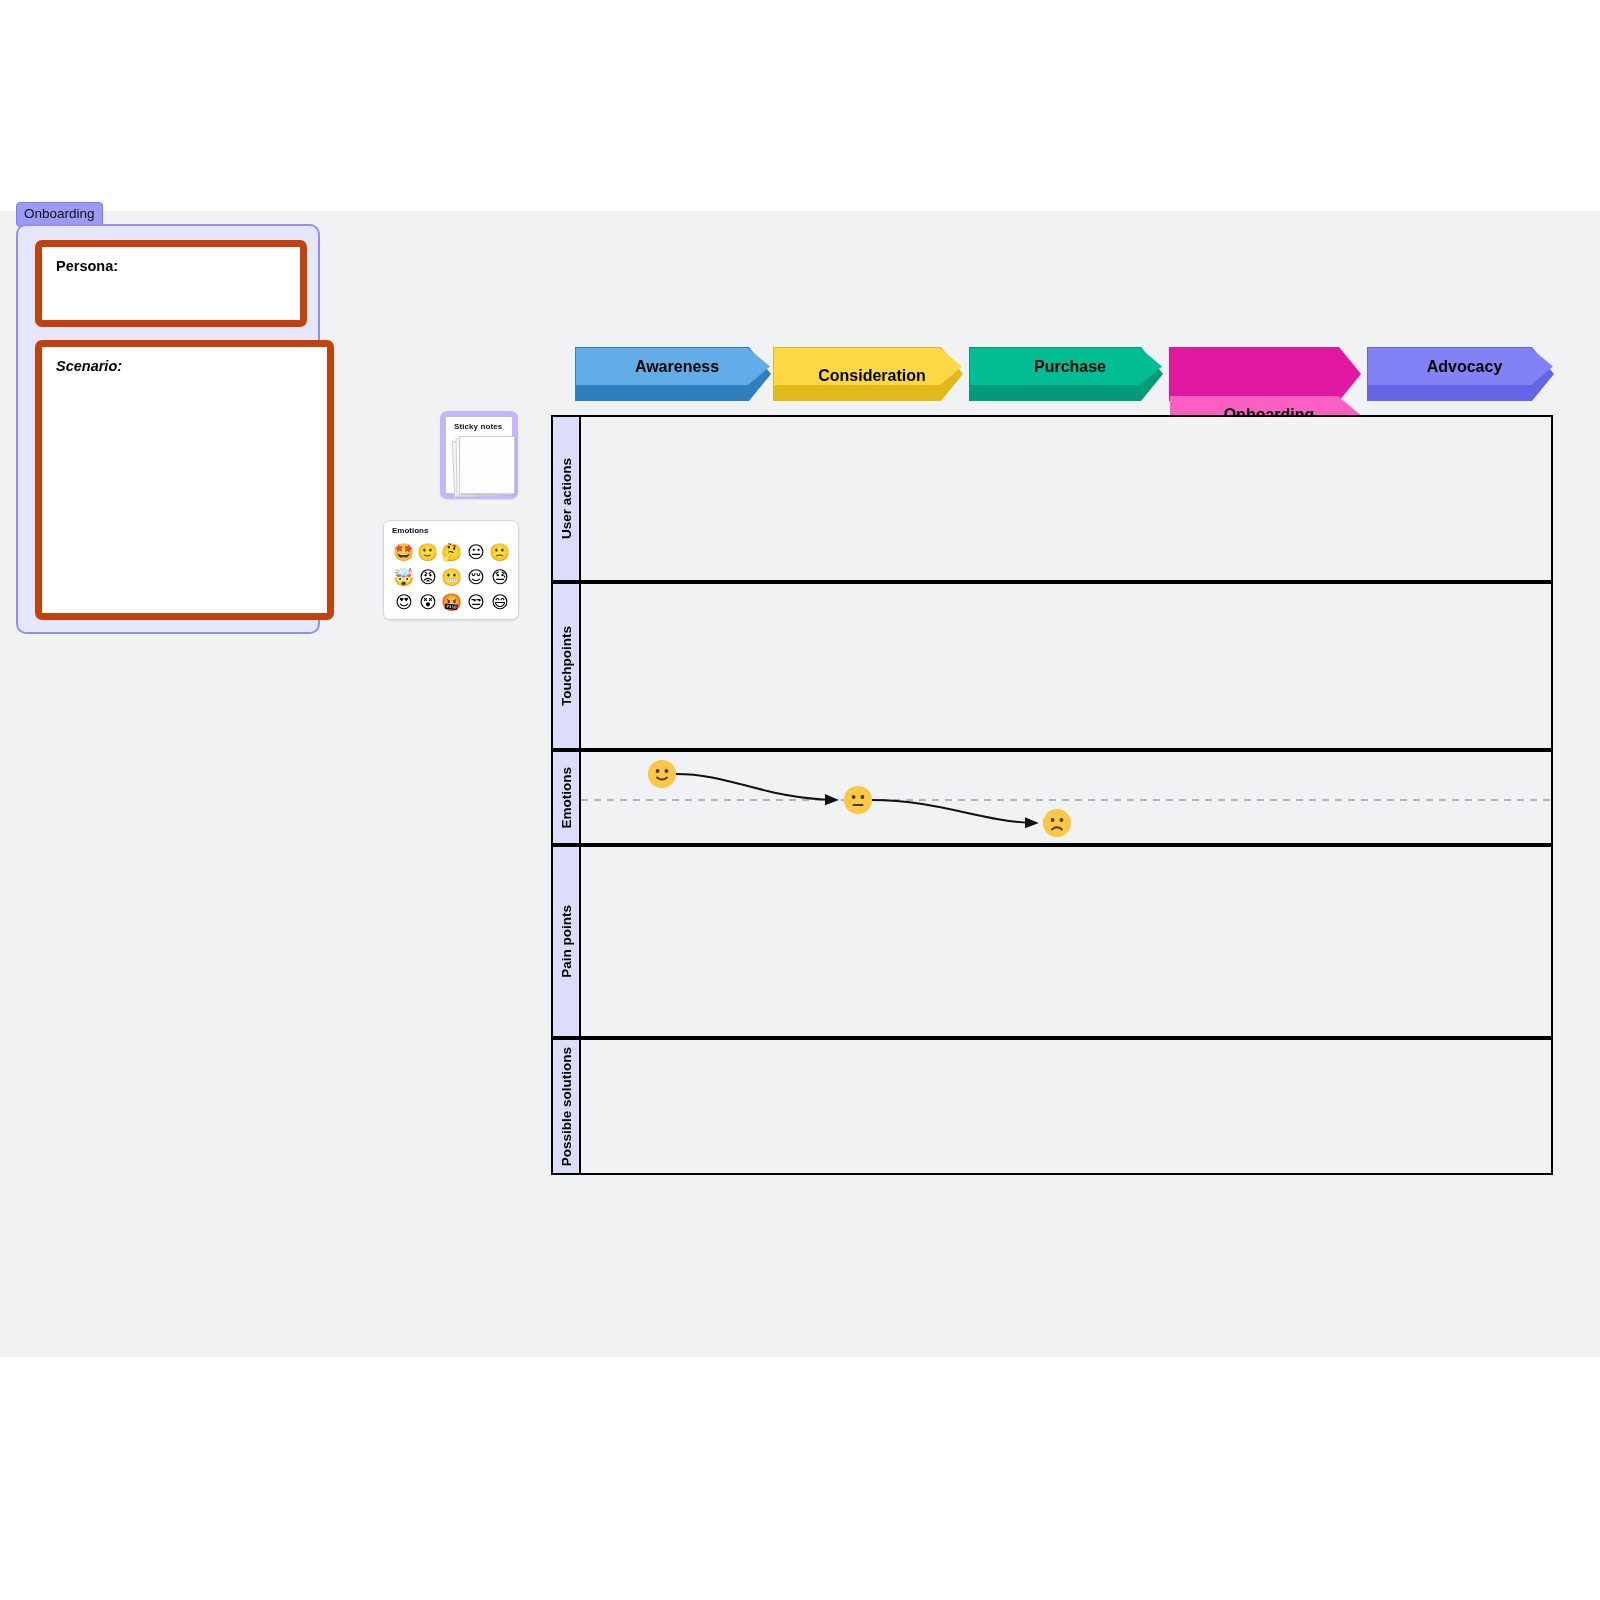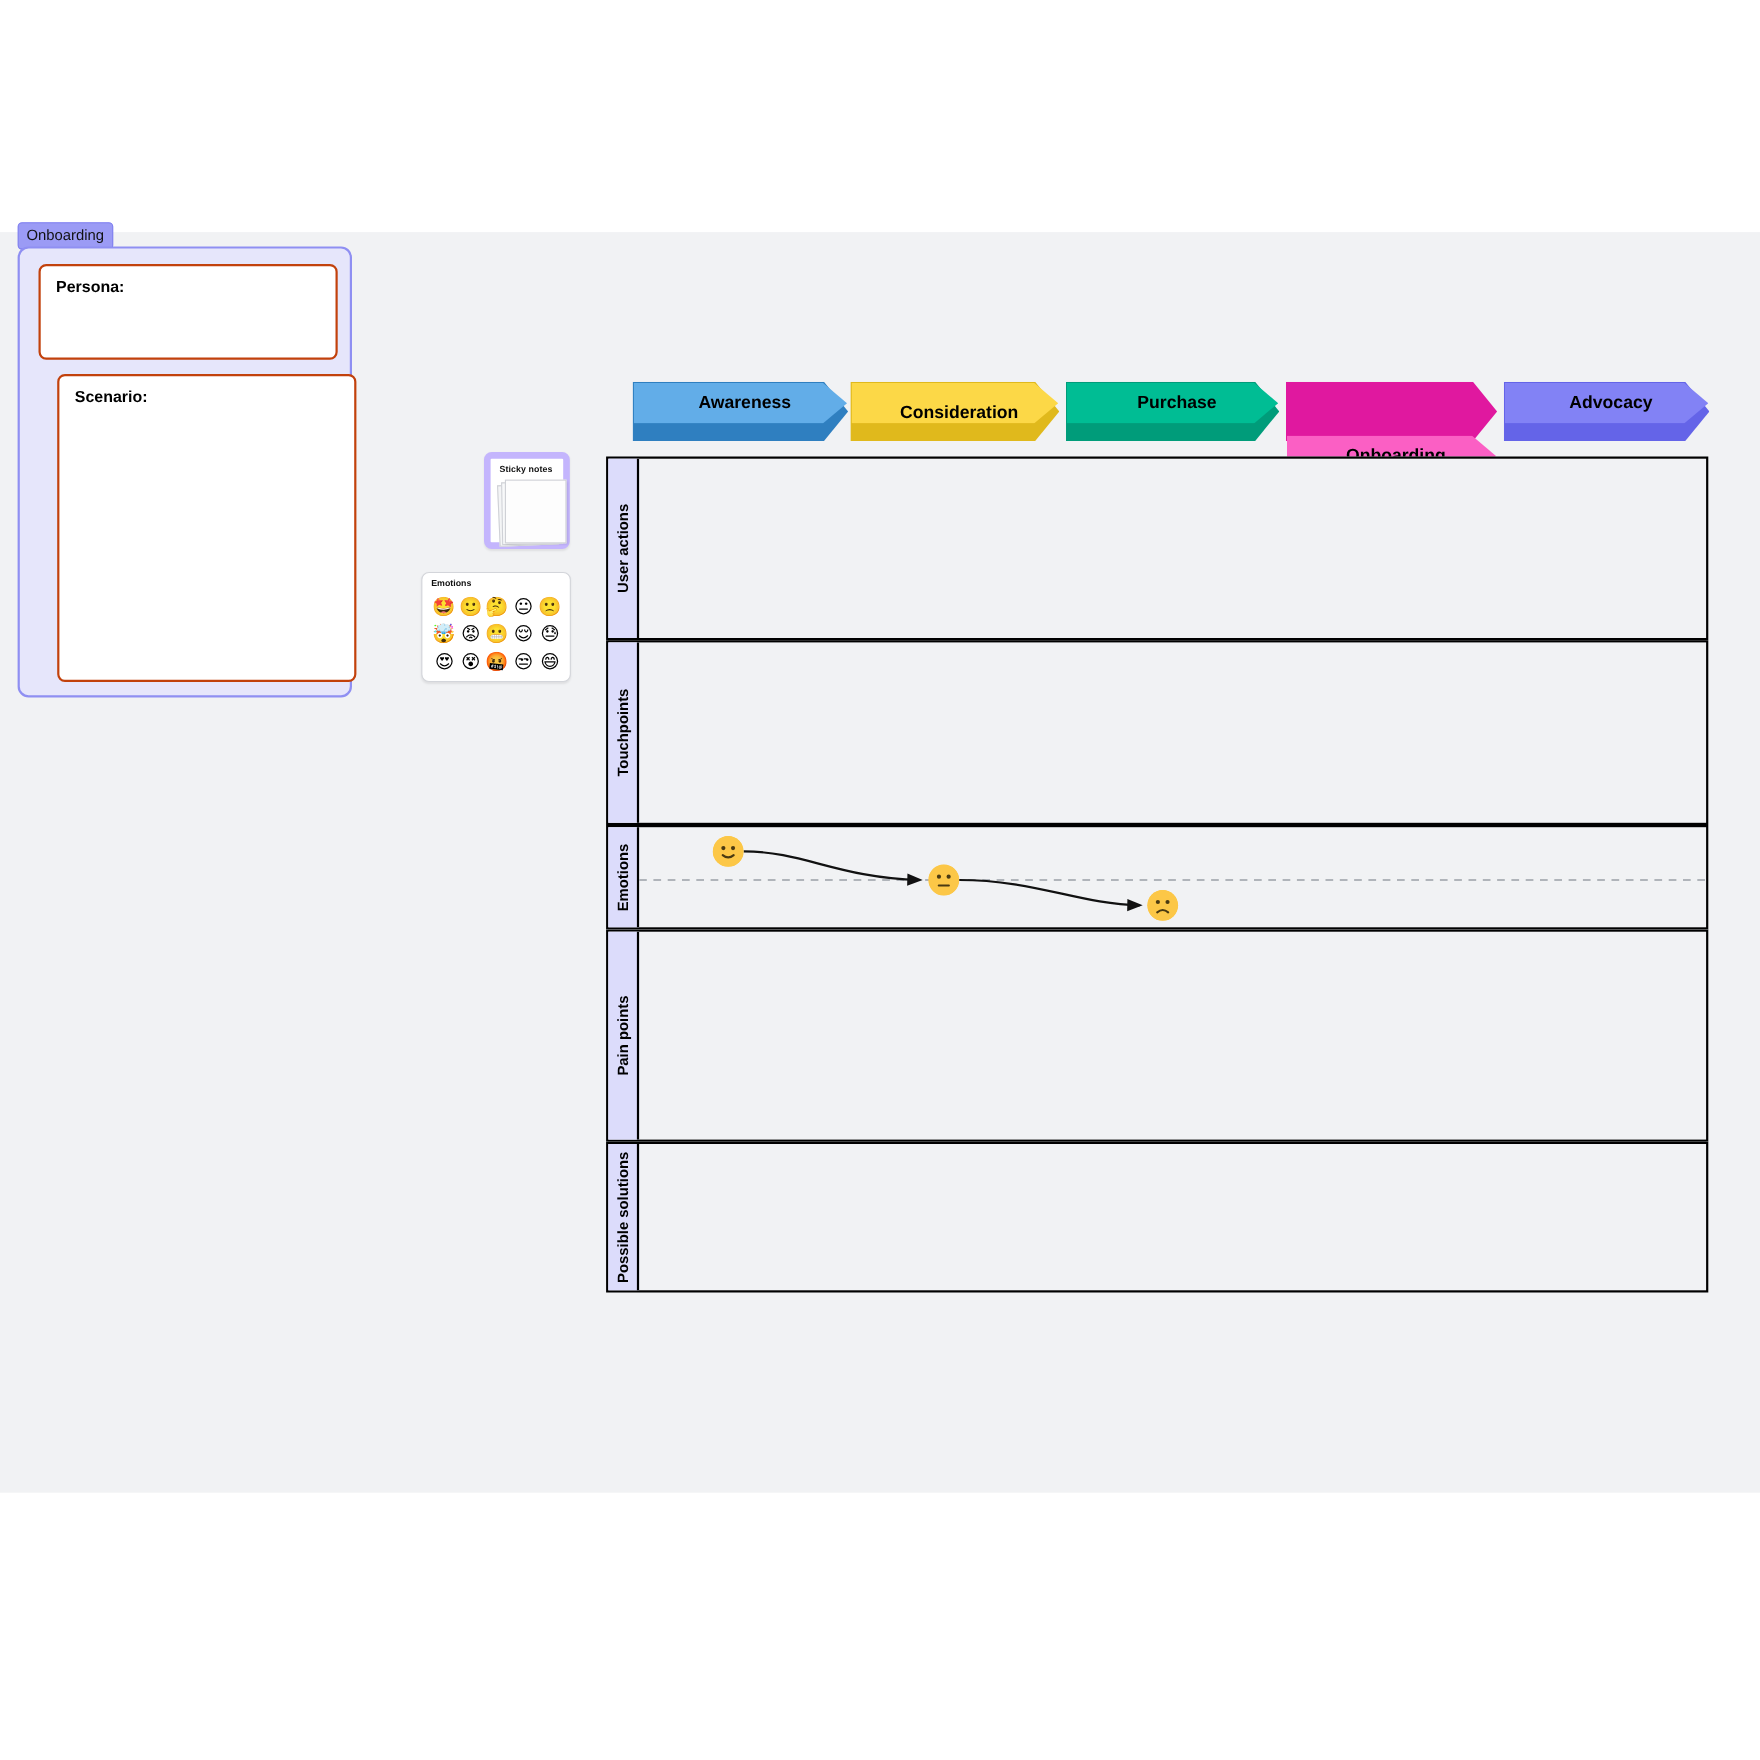--- a/index.html
+++ b/index.html
@@ -53,26 +53,26 @@
     width: 304px;
     height: 410px;
     background: #e6e6fb;
     border: 2px solid #8f8ff2;
     border-radius: 10px;
     box-sizing: border-box;
   }
   .bg-card {
     position: absolute;
     background: #ffffff;
-    border: 2px solid #c2410c;
+    border: 7px solid #c2410c;
     border-radius: 7px;
     box-sizing: border-box;
   }
   #persona-card { left: 17px; top: 14px; width: 272px; height: 87px; }
-  #scenario-card { left: 34px; top: 114px; width: 272px; height: 280px; }
+  #scenario-card { left: 17px; top: 114px; width: 299px; height: 280px; font-style: italic; }
   .bg-card-label {
     position: absolute;
     left: 14px;
     top: 11px;
     font-size: 14.5px;
     font-weight: bold;
     color: #000000;
   }
 
   

